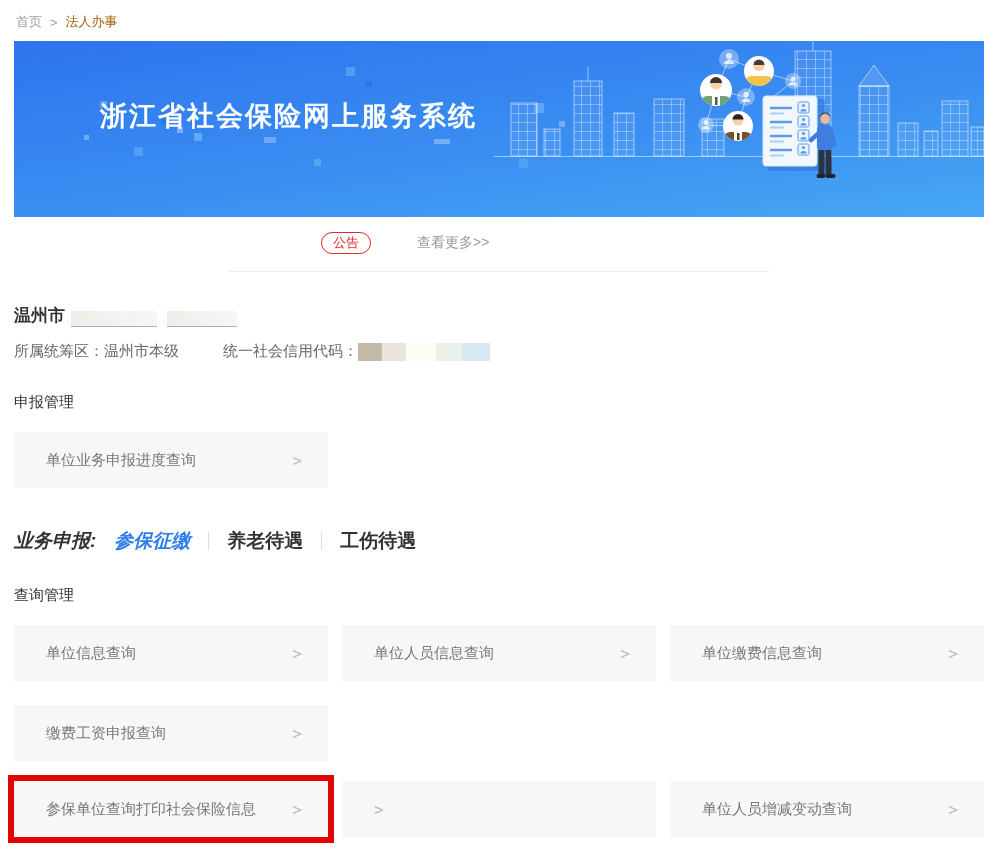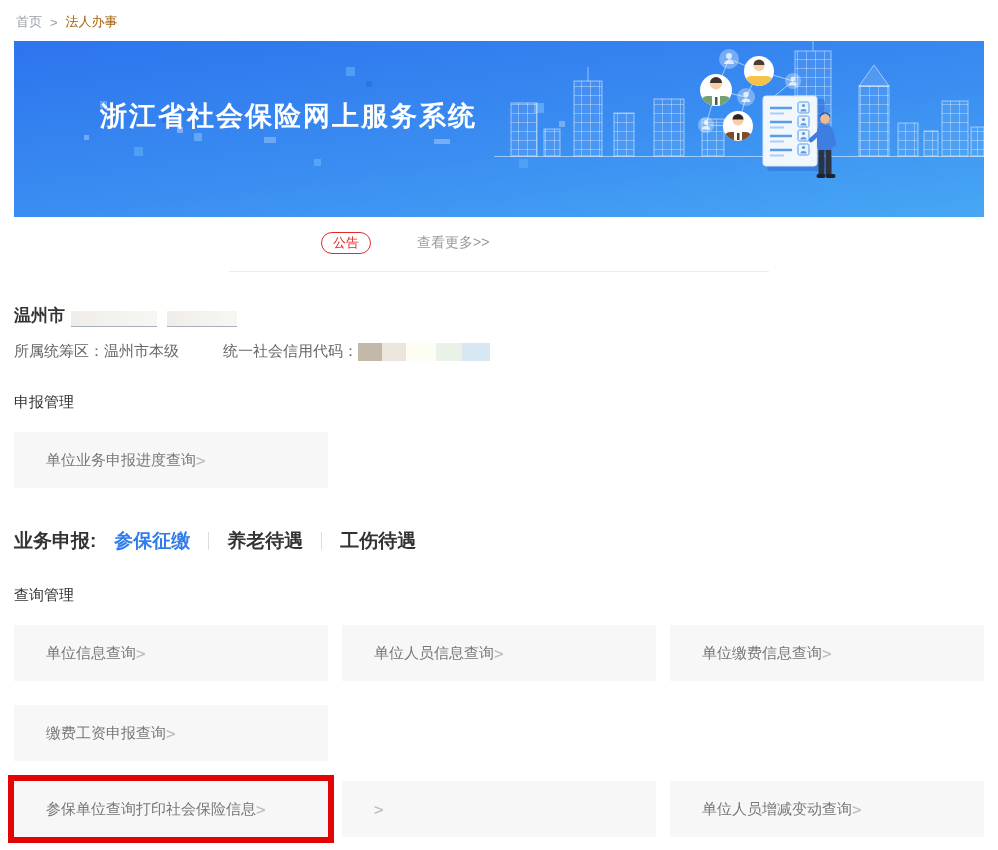--- a/index.html
+++ b/index.html
@@ -40,30 +40,30 @@
   .cb2{width:24px;background:#ece5de;}
   .cb3{width:30px;background:#fdfdf4;}
   .cb4{width:26px;background:#e9f1e9;}
   .cb5{width:28px;background:#d7e8f3;}
 
   
   .section-title{margin:32px 0 0;font-size:15px;font-weight:normal;color:#333;}
 
   
   .grid{margin-top:20px;display:grid;grid-template-columns:repeat(3,1fr);gap:24px 14px;}
-  .card{background:#f7f7f7;height:56px;display:flex;align-items:center;justify-content:flex-start;
+  .card{background:#f7f7f7;height:56px;display:flex;align-items:center;justify-content:space-between;
     padding:0 26px 0 32px;box-sizing:border-box;font-size:15px;color:#777;cursor:pointer;}
   .chevron{color:#bdbdbd;font-size:16px;font-family:"DejaVu Sans Mono",monospace;}
   .card.highlight{outline:6px solid #e30505;}
 
   
   .tabs{margin-top:40px;display:flex;align-items:center;font-size:19px;font-weight:bold;color:#333;}
-  .tabs .lead{margin-right:18px;}
+  .tabs .lead{margin-right:18px;font-style:italic;}
   .tab{cursor:pointer;}
-  .tab.active{color:#2f7cec;}
+  .tab.active{color:#2f7cec;font-style:italic;}
   .tab-sep{width:1px;height:18px;background:#ddd;margin:0 18px;}
 </style>
 </head>
 <body>
 
 <div class="page">
 
   <div class="breadcrumb">
     <span>首页</span>
     <span>&gt;</span>

